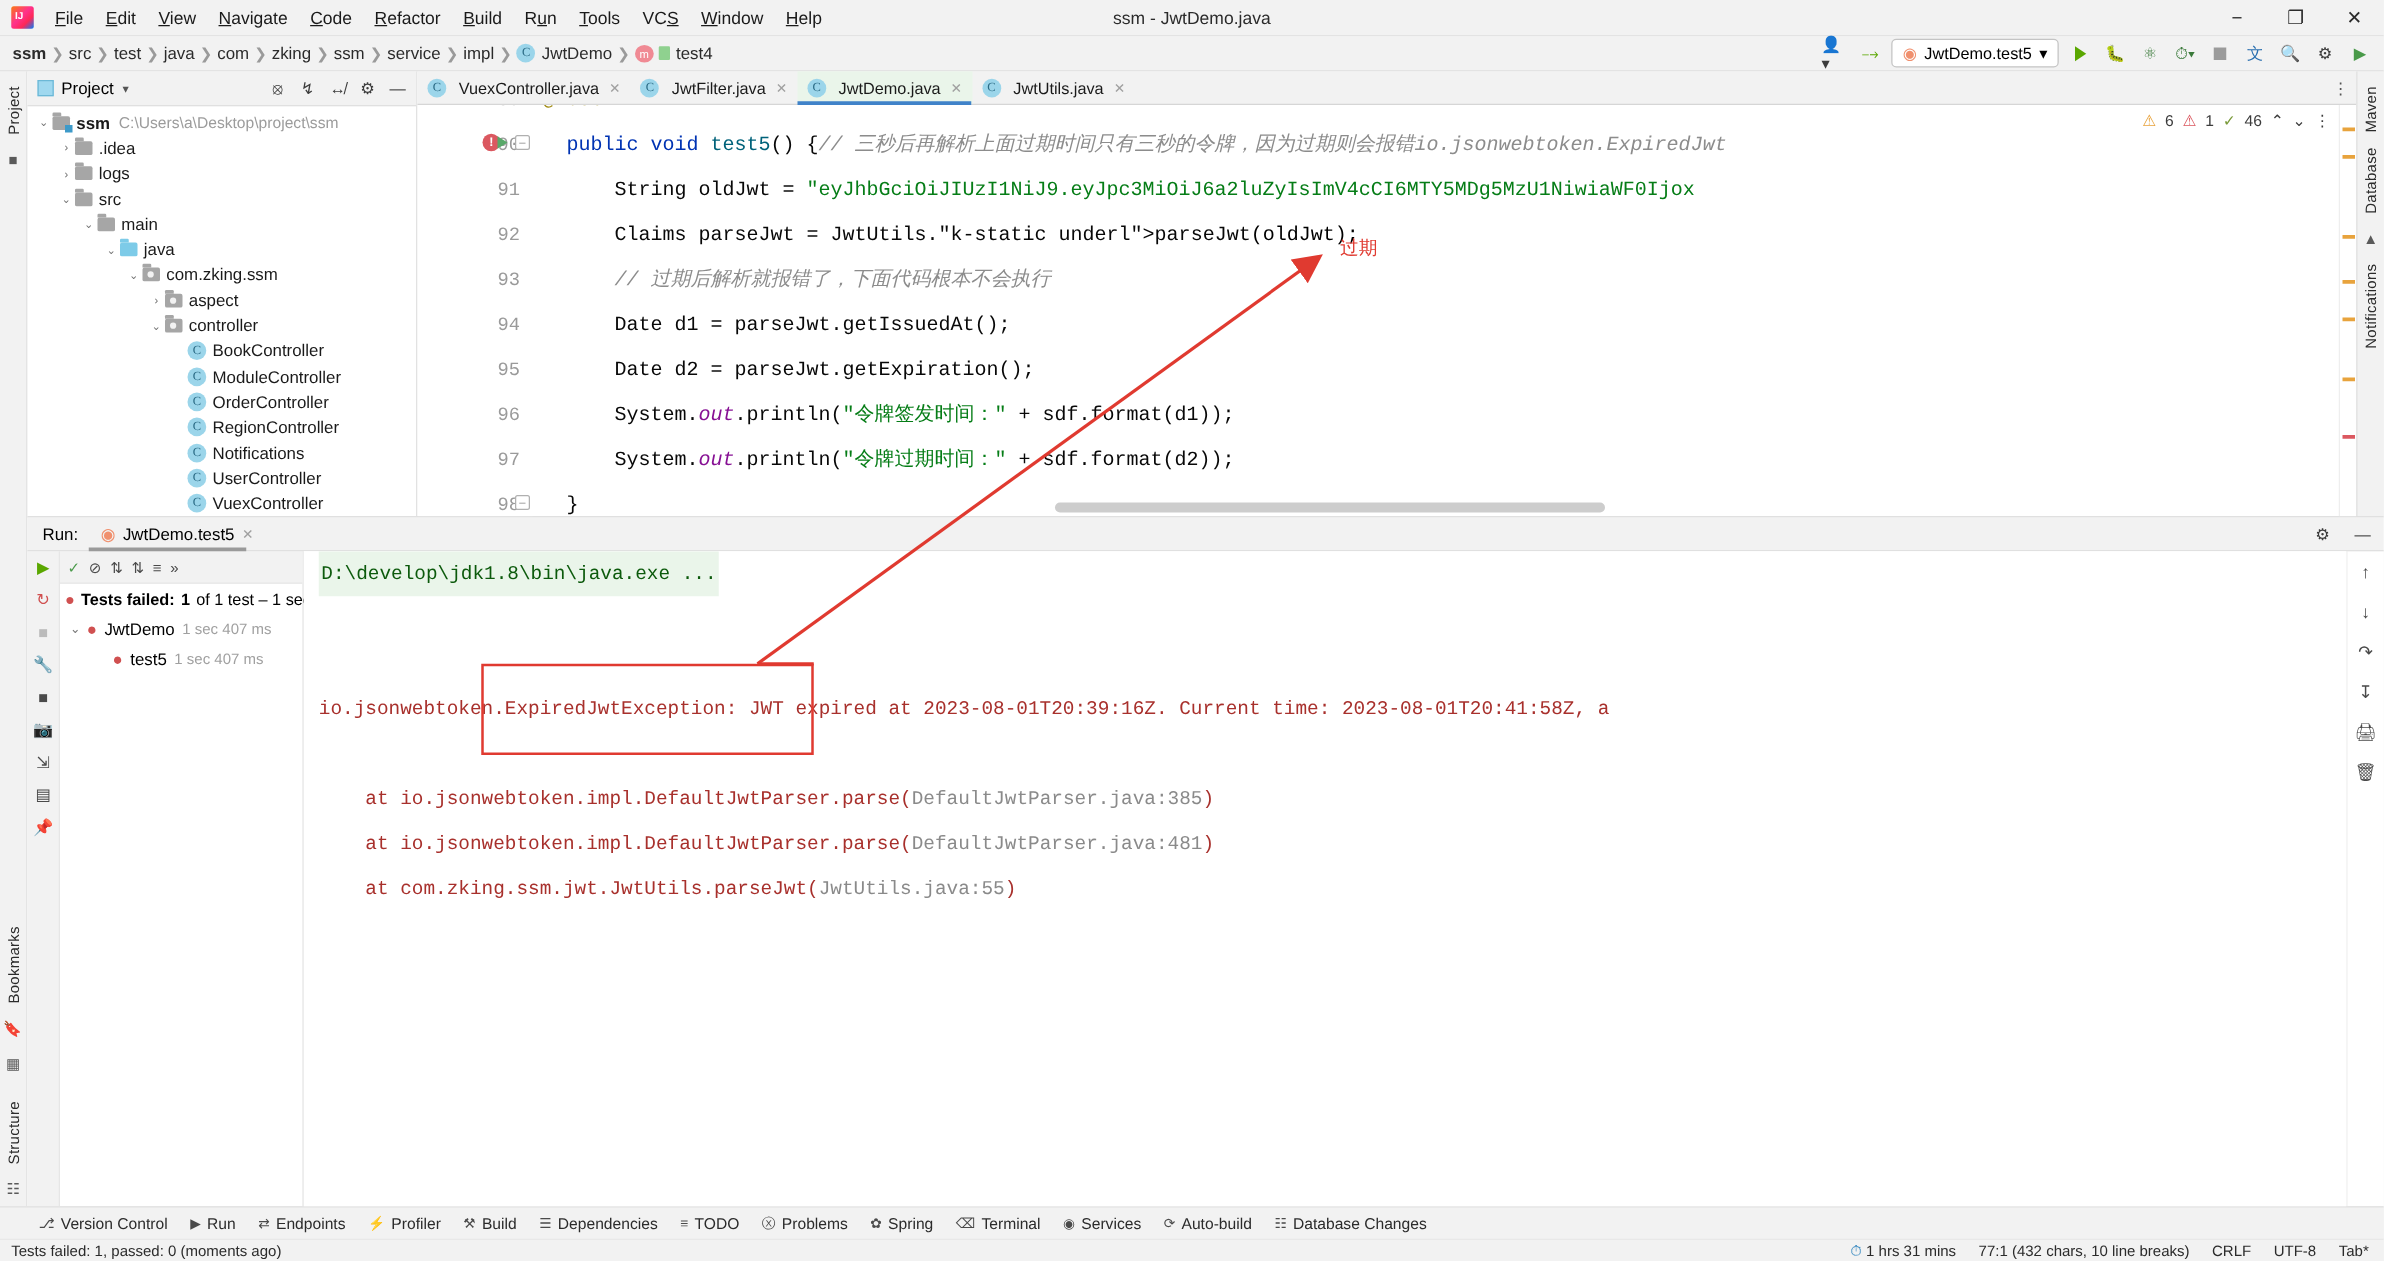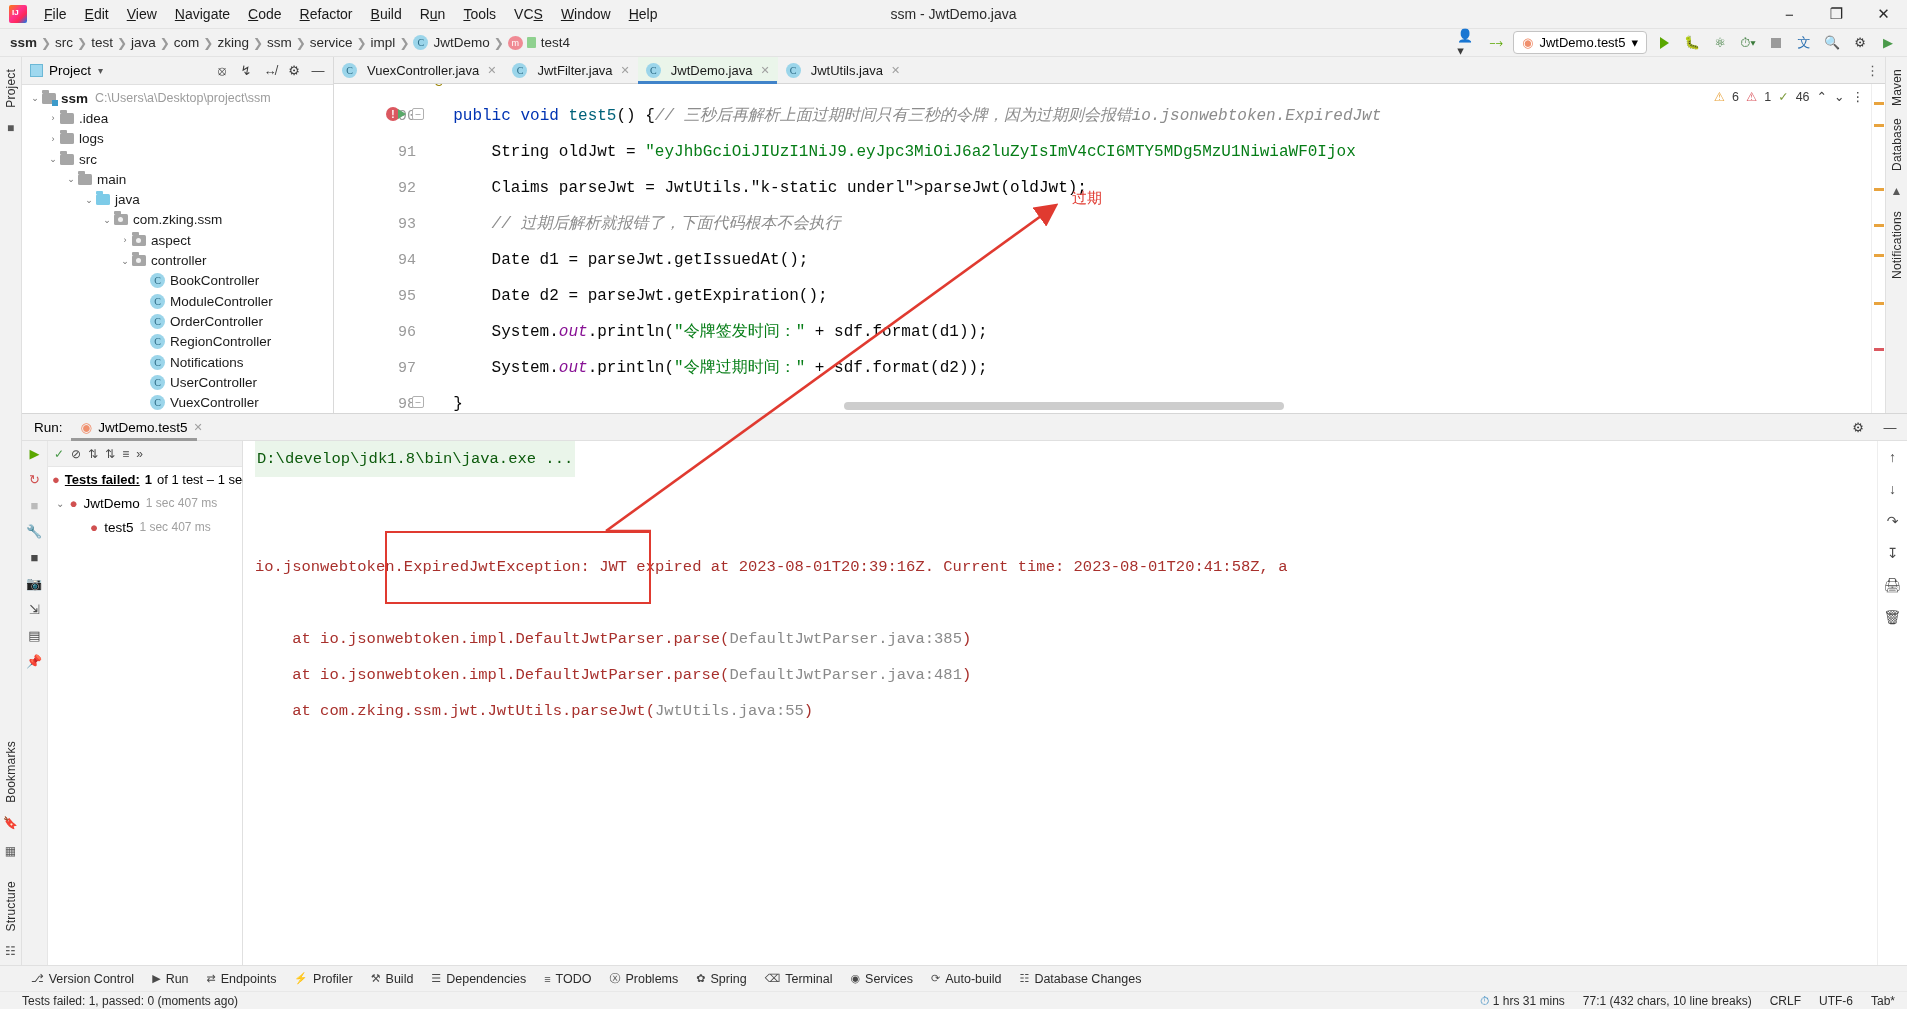--- a/index.html
+++ b/index.html
@@ -217,21 +217,21 @@
 
   
   .statusbar {
     height: 26px; background: #f2f2f2; display: flex; align-items: center; gap: 0;
     border-top: 1px solid #e0e0e0; flex: none; padding-left: 22px; font-size: 12.5px; color: #2b2b2b;
   }
   .sb-item { display: flex; align-items: center; gap: 5px; padding: 0 9px; height: 26px; white-space: nowrap; }
   .sb-right { margin-left: auto; display: flex; align-items: center; padding-right: 10px; gap: 14px; color: #3c3c3c; }
   .bottombar {
     height: 18px; background: #f2f2f2; display: flex; align-items: center; font-size: 12px;
-    color: #2b2b2b; padding-left: 22px; flex: none; border-top: 1px solid #e8e8e8;
+    color: #2b2b2b; padding-left: 9px; flex: none; border-top: 1px solid #e8e8e8;
   }
   .bb-right { margin-left: auto; display: flex; gap: 18px; padding-right: 12px; align-items: center; }
 
   .hsc { position: absolute; height: 8px; background: #cdcdcd; border-radius: 4px; }
 </style>
 </head>
 <body>
 
 <div class="app">
 
@@ -538,21 +538,21 @@
             <div class="tt-toolbar">
               <span style="color:#4a9a4a;">✓</span>
               <span>⊘</span>
               <span>⇅</span>
               <span>⇅</span>
               <span>≡</span>
               <span>»</span>
             </div>
             <div class="tt-status">
               <span style="color:#d05050;">●</span>
-              <span style="font-weight:bold;text-decoration:underline;">Tests failed:</span>
+              <span style="font-weight:bold;">Tests failed:</span>
               <span style="font-weight:bold;">1</span>
               <span>of 1 test – 1 sec 407 ms</span>
             </div>
             <div id="test-tree">
                 <div class="tt-row" style="padding-left: 8px;">
                   <span style="color:#777;font-size:10px;margin-right:5px;">⌄</span>
                   <span style="color:#d05050;margin-right:6px;">●</span>
                   <span>JwtDemo</span>
                   <span class="tt-time">1 sec 407 ms</span>
                 </div>
@@ -644,21 +644,21 @@
       </div>
       <div class="sb-right"></div>
     </div>
 
   <div class="bottombar">
     <span>Tests failed: 1, passed: 0 (moments ago)</span>
     <span class="bb-right">
       <span><span style="color:#3a8ac0;">⏱</span> <span>1 hrs 31 mins</span></span>
       <span>77:1 (432 chars, 10 line breaks)</span>
       <span>CRLF</span>
-      <span>UTF-6</span>
+      <span>UTF-8</span>
       <span>Tab*</span>
     </span>
   </div>
 
   <div class="anno-text" style="left:1072px; top:189px;">过期</div>
   <div class="anno-box" style="left:385px; top:531px; width:266px; height:73px;"></div>
   <div class="anno-box" style="left:384px; top:531px; width:267px; height:1px; border-width:0;"></div>
   <svg class="arrow-layer">
     <defs>
       <marker id="ahead" markerWidth="9" markerHeight="9" refX="6" refY="4.5" orient="auto">

